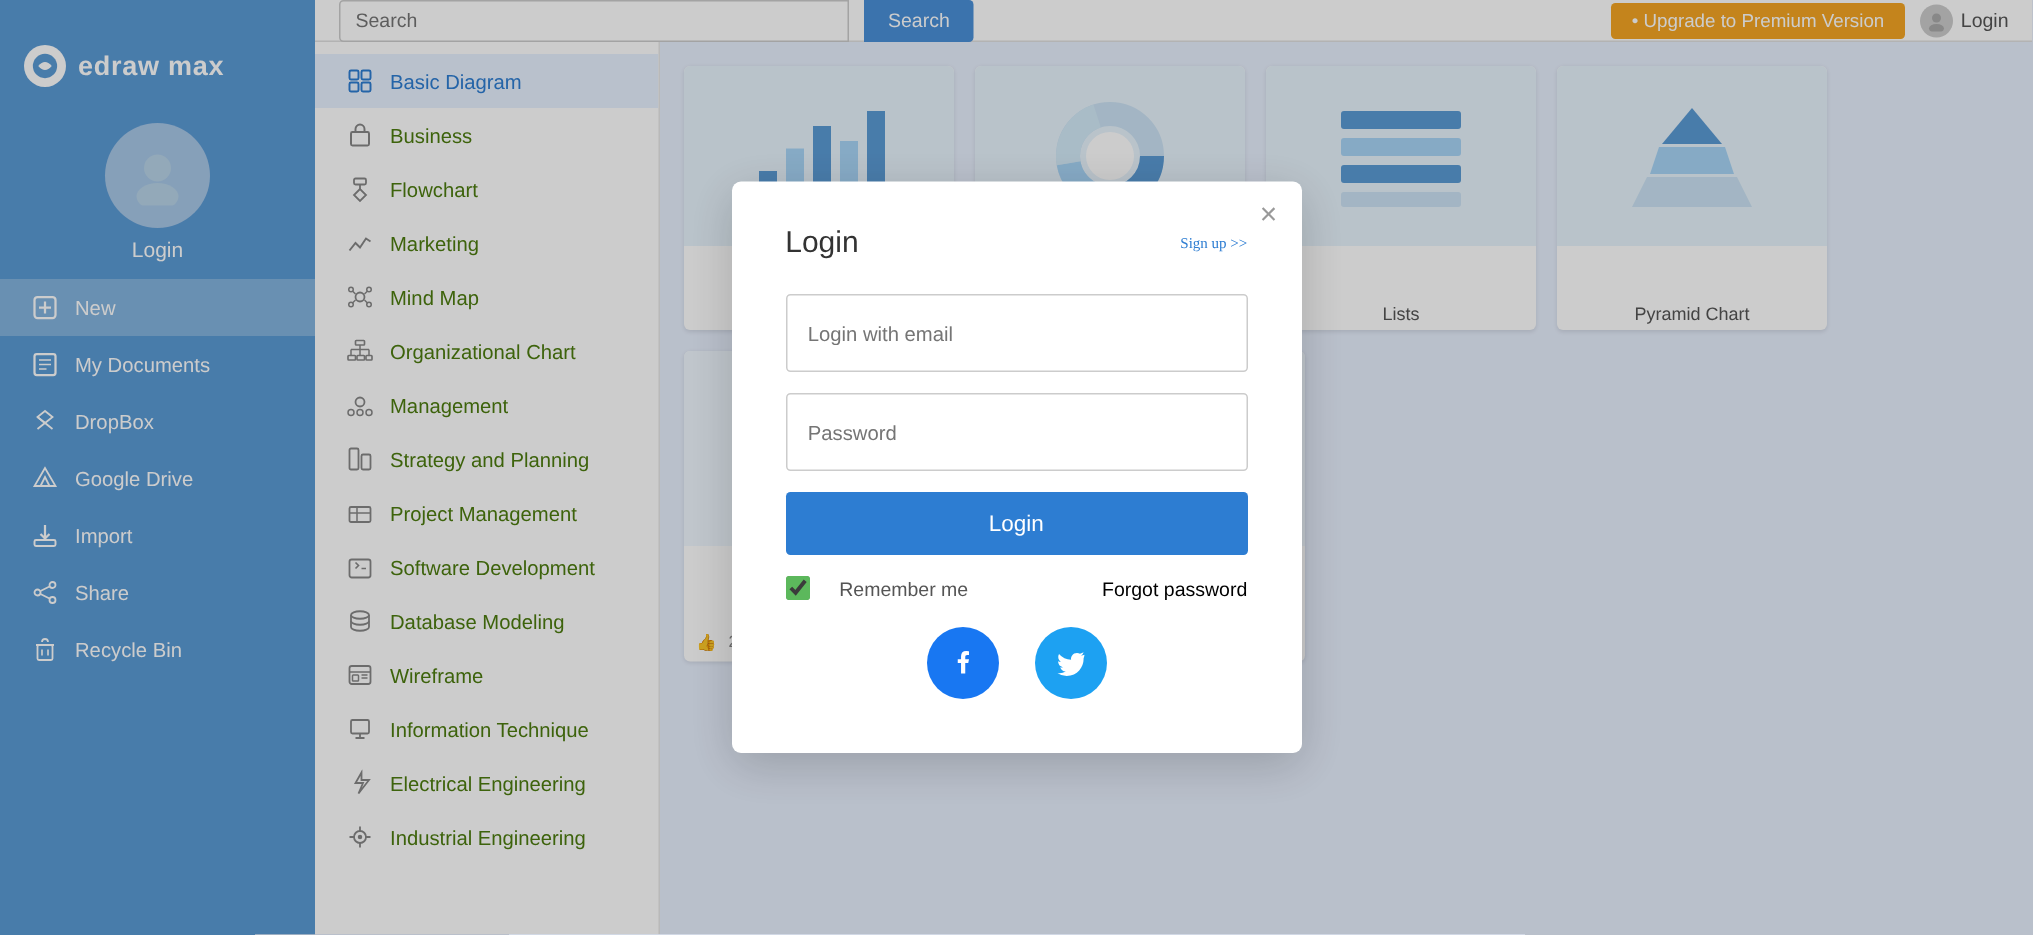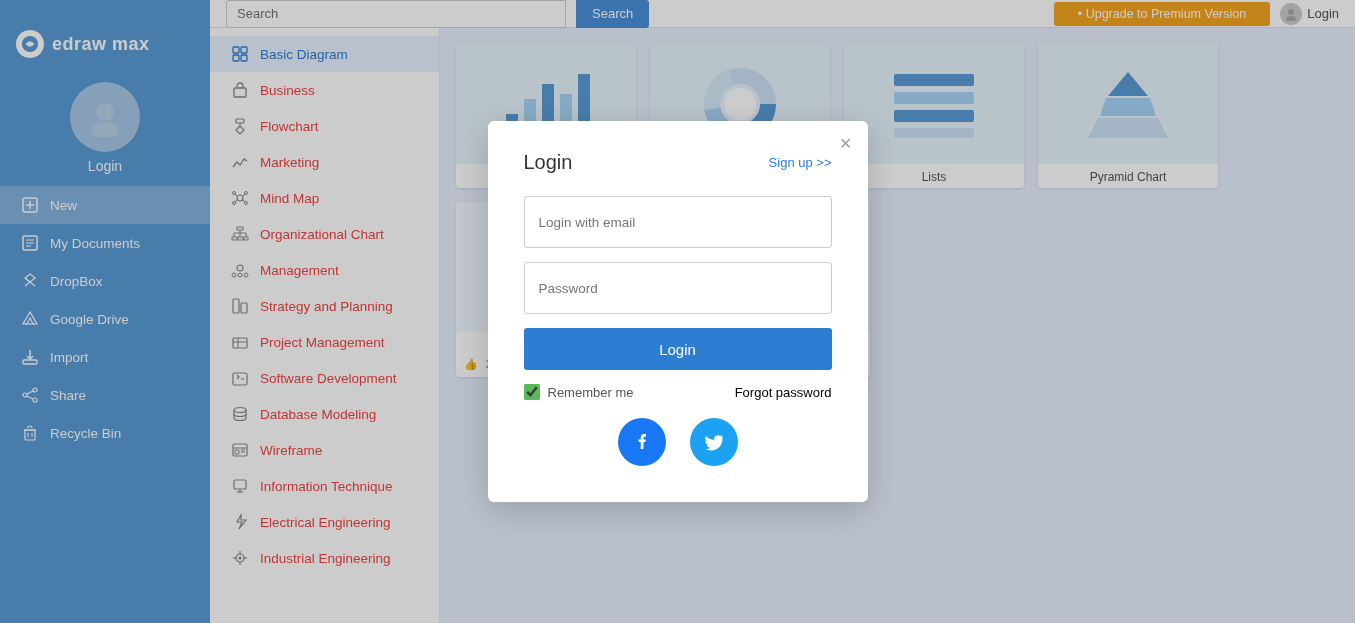--- a/index.html
+++ b/index.html
@@ -91,21 +91,21 @@
       padding: 0 16px;
       border-radius: 0 3px 3px 0;
       cursor: pointer;
       font-size: 13px;
     }
     .upgrade-btn {
       background: #f5a623;
       color: white;
       border: none;
       border-radius: 3px;
-      padding: 5px 24px;
+      padding: 5px 14px;
       font-size: 12.5px;
       cursor: pointer;
       margin-left: auto;
     }
     .upgrade-btn::before { content: '• '; }
     .login-btn-top {
       background: none;
       border: none;
       color: #555;
       font-size: 13px;
@@ -131,21 +131,21 @@
       background: white;
       border-right: 1px solid #e8e8e8;
       overflow-y: auto;
       padding: 8px 0;
     }
     .category-item {
       display: flex; align-items: center; gap: 10px;
       padding: 8px 20px;
       cursor: pointer;
       font-size: 13.5px;
-      color: #ef4444;
+      color: #4d7c0f;
       transition: background 0.1s;
     }
     .category-item.active { color: #2d7dd2; background: #e8f2ff; }
     .category-icon { width: 20px; height: 20px; display: flex; align-items: center; justify-content: center; color: #888; }
     .category-item.active .category-icon { color: #2d7dd2; }
 
     
     .diagram-area {
       flex: 1;
       background: #e8f0fe;
@@ -172,20 +172,21 @@
       display: flex;
       align-items: center;
       justify-content: center;
       position: relative;
     }
     .diagram-card-label {
       font-size: 12px;
       color: #555;
       padding: 6px 8px 4px;
       text-align: center;
+      margin-top: 32px;
     }
     .diagram-card-stats {
       display: flex;
       gap: 8px;
       padding: 4px 8px 6px;
       font-size: 11px;
       color: #888;
     }
 
     
@@ -242,21 +243,21 @@
       cursor: pointer;
       line-height: 1;
     }
     .modal-header {
       display: flex;
       align-items: center;
       justify-content: space-between;
       margin-bottom: 22px;
     }
     .modal-title { font-size: 20px; font-weight: 500; color: #333; }
-    .modal-signup { color: #2d7dd2; font-size: 13px; cursor: pointer; text-decoration: none; }
+    .modal-signup { color: #2d7dd2; font-size: 10px; cursor: pointer; text-decoration: none; font-family: Liberation Serif, serif; }
     .modal-input {
       width: 100%;
       height: 52px;
       border: 1px solid #ccc;
       border-radius: 3px;
       padding: 0 14px;
       font-size: 13.5px;
       margin-bottom: 14px;
       outline: none;
       color: #aaa;
@@ -272,21 +273,21 @@
       cursor: pointer;
       margin-bottom: 14px;
     }
     .modal-footer-row {
       display: flex;
       align-items: center;
       justify-content: space-between;
       margin-bottom: 18px;
     }
     .remember-label {
-      display: flex; align-items: center; gap: 8px;
+      display: flex; align-items: center; gap: 20px;
       font-size: 13px; color: #555;
       cursor: pointer;
     }
     .remember-check {
       width: 16px; height: 16px; accent-color: #5cb85c;
     }
     .forgot-link { color: #000000; font-size: 13px; cursor: pointer; }
     .social-row {
       display: flex;
       justify-content: center;

